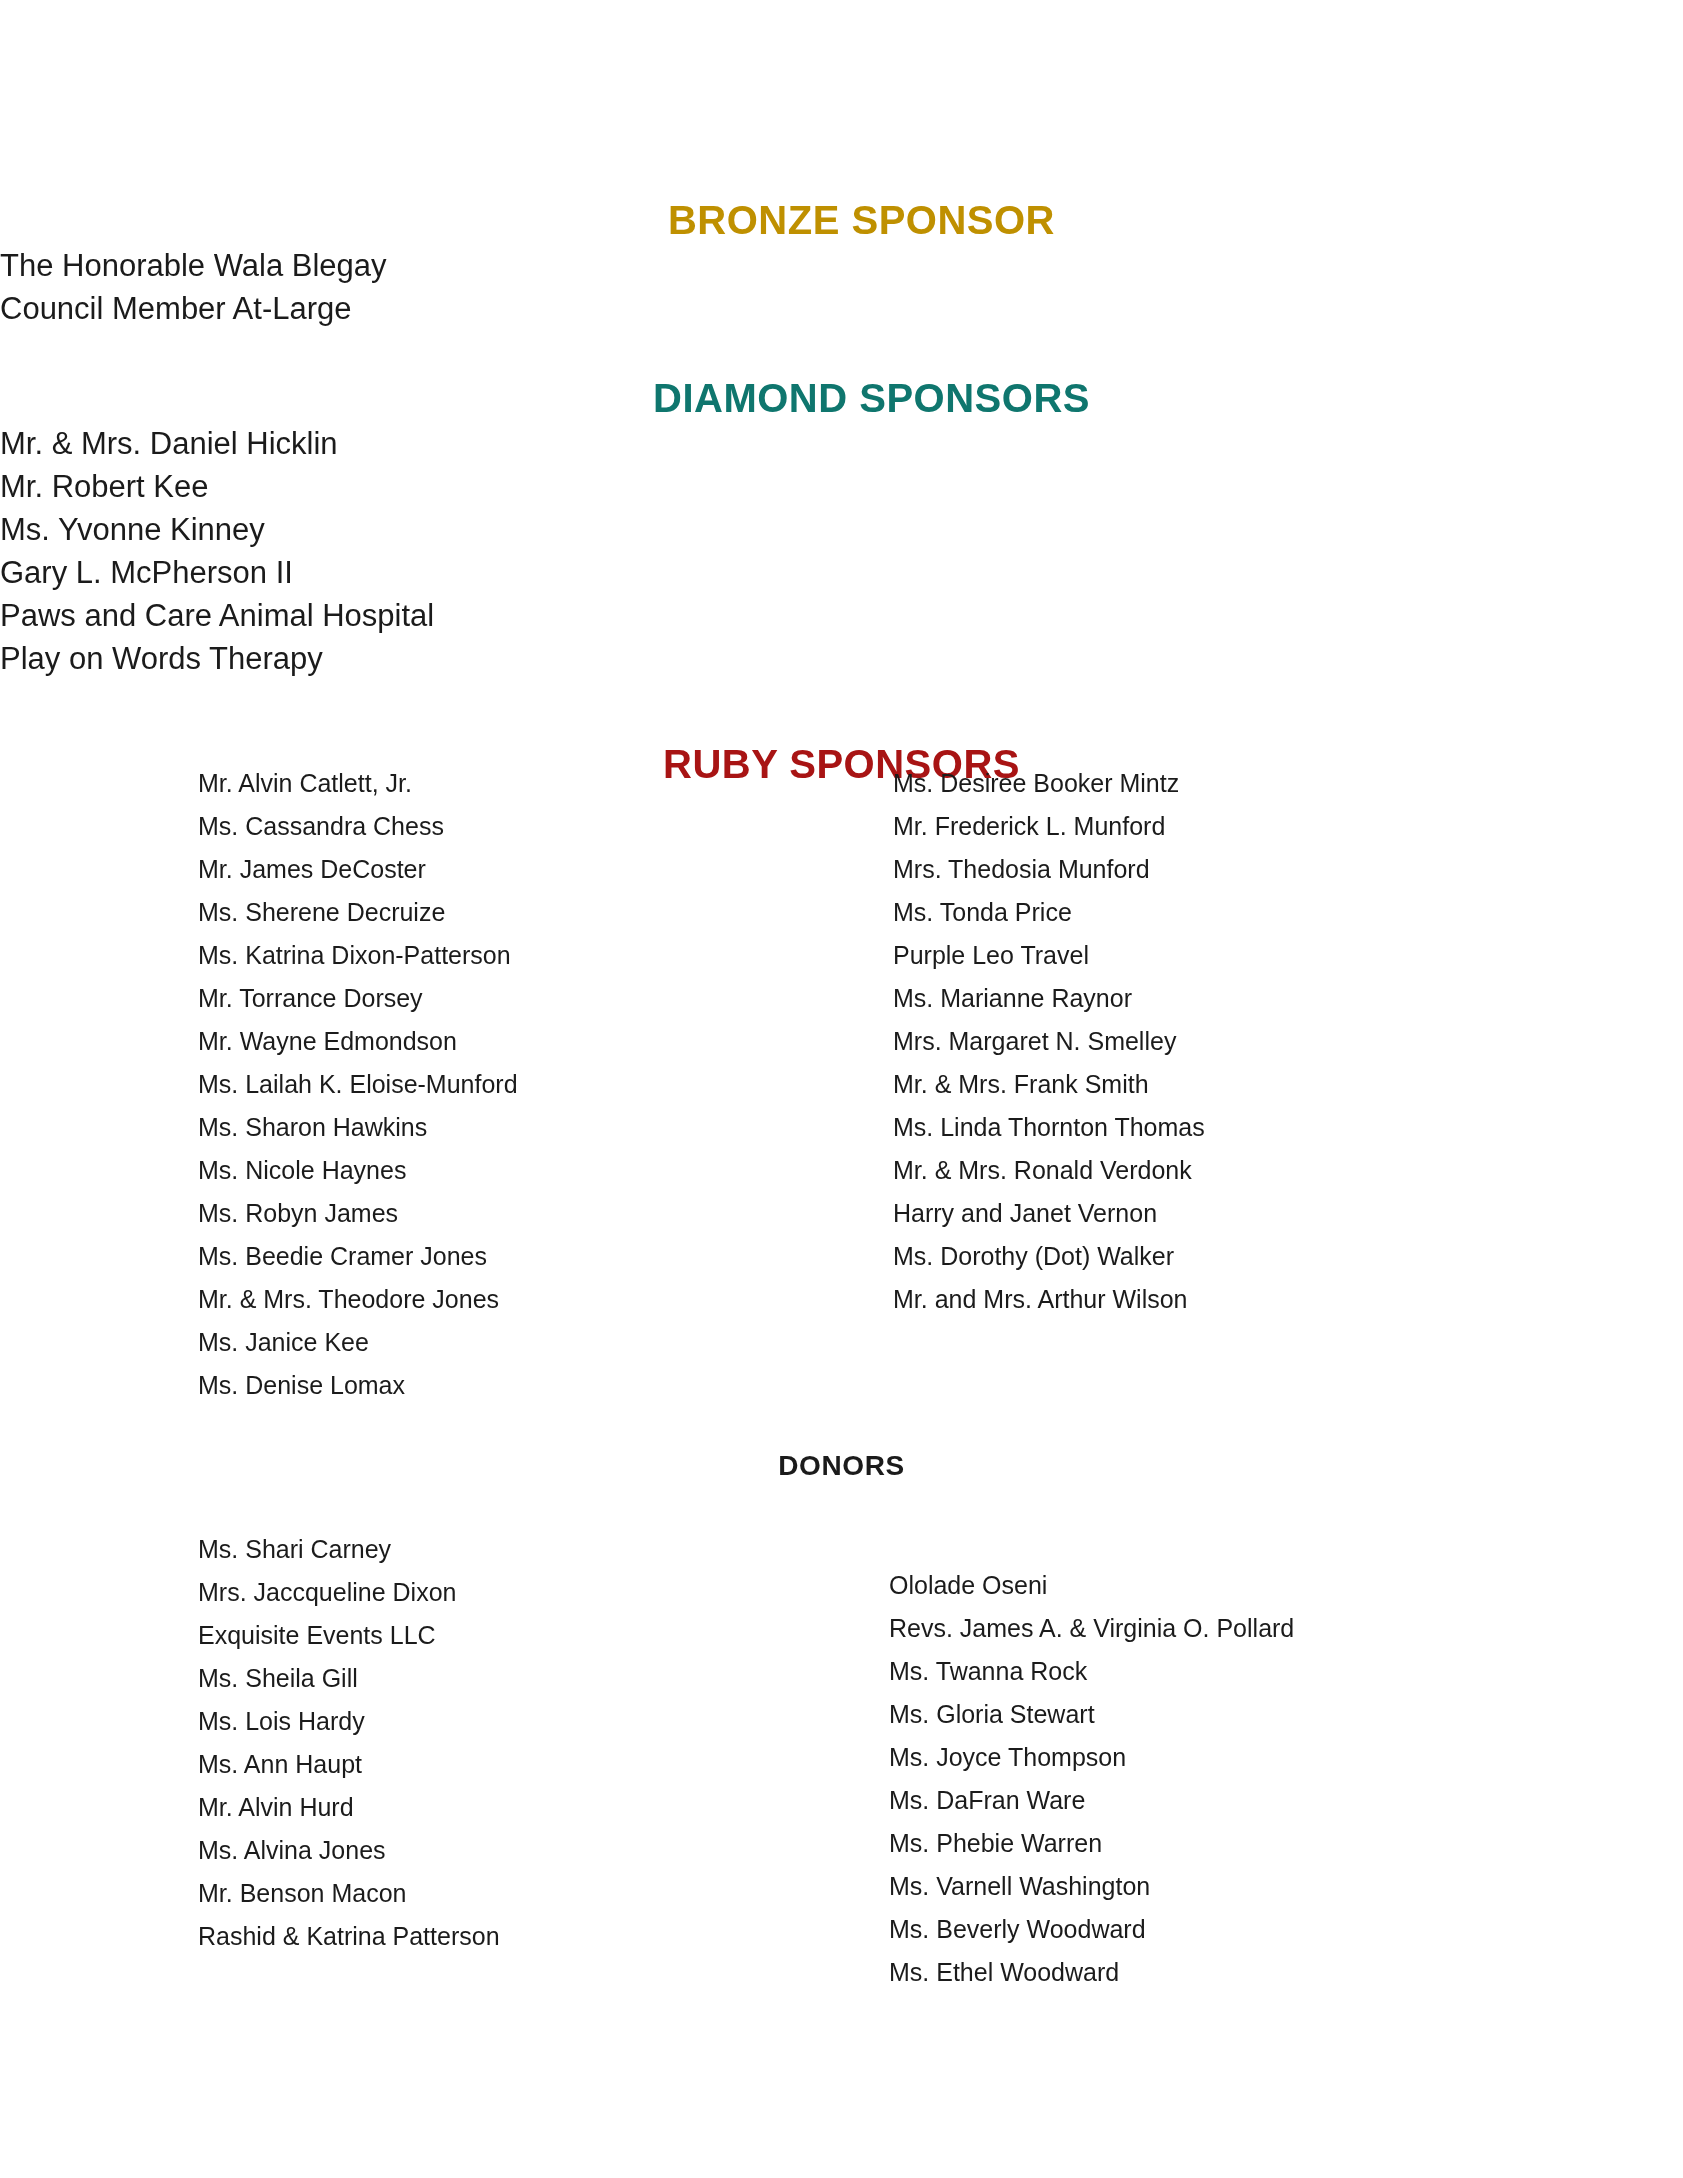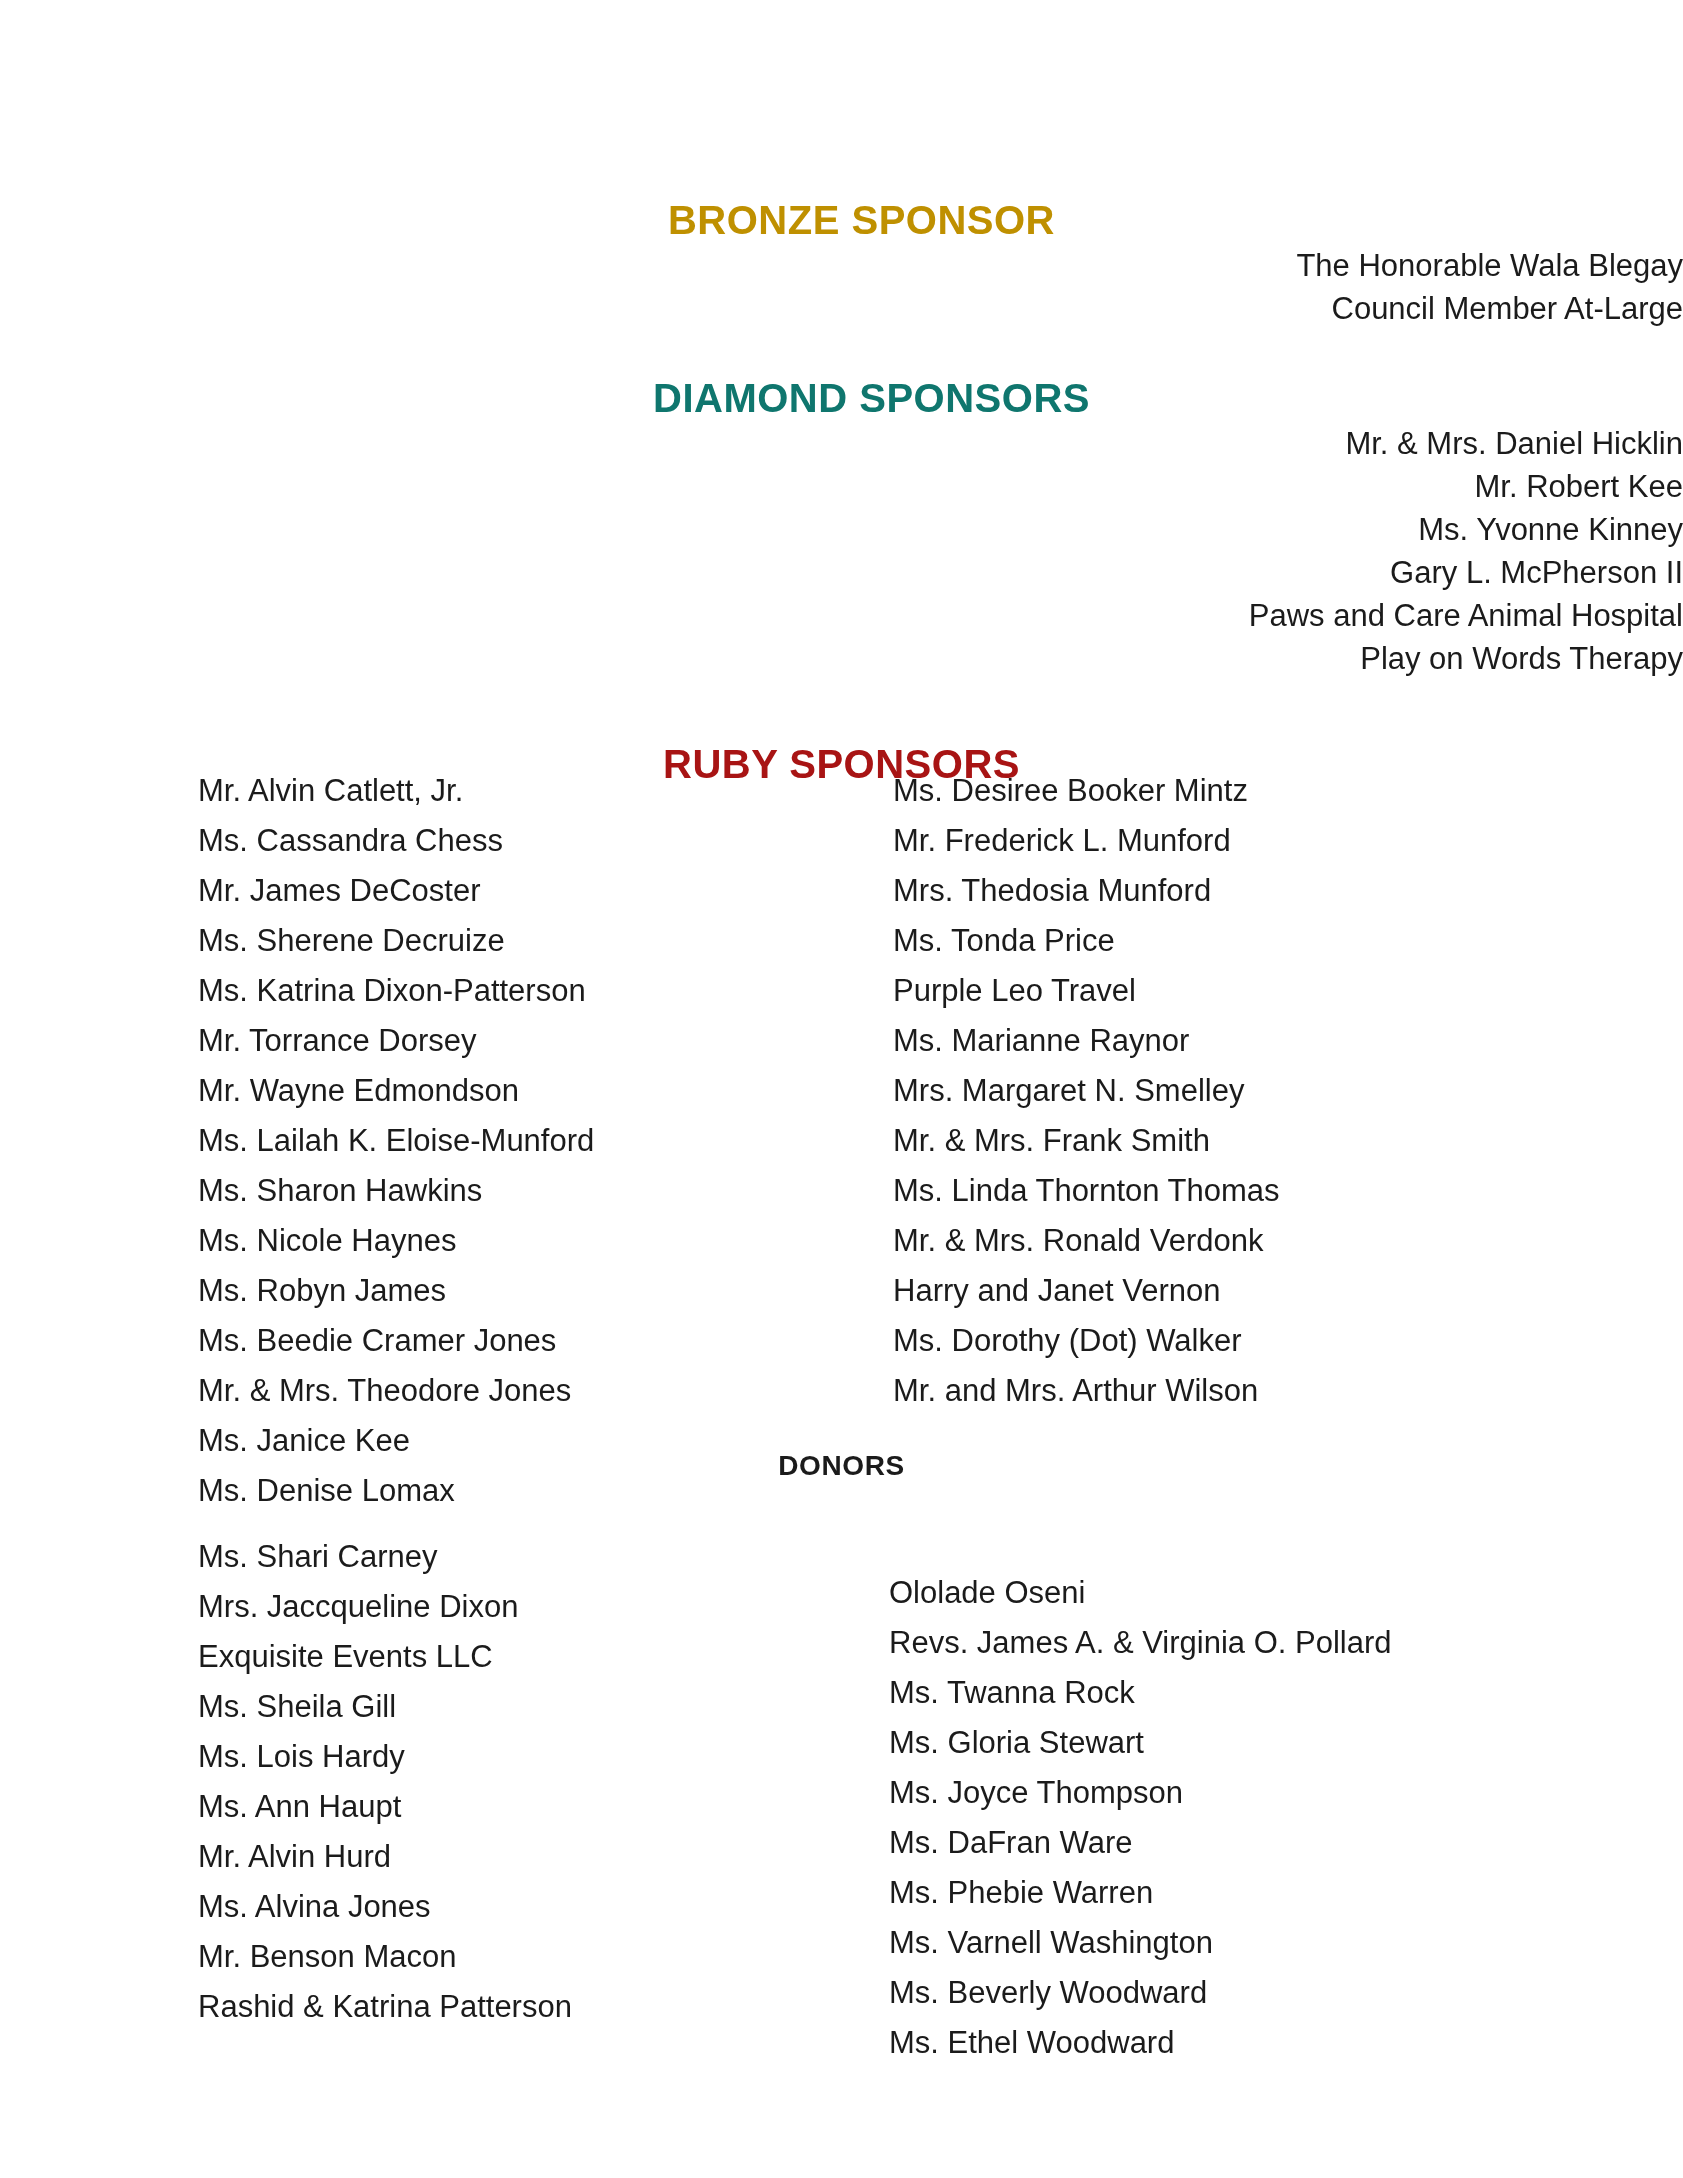--- a/index.html
+++ b/index.html
@@ -25,36 +25,35 @@
   }
   .donors-title{
     font-size:28px;
     line-height:28px;
     letter-spacing:0.6px;
   }
   .center-lines{
     position:absolute;
     left:0;
     width:1683px;
-    text-align:right;
+    text-align:left;
   }
   .center-lines .row{
     font-size:31px;
     line-height:43px;
     white-space:nowrap;
   }
   .col{
     position:absolute;
     text-align:left;
   }
   .col .row{
-    font-size:31px;
+    font-size:25px;
     line-height:43px;
     white-space:nowrap;
-    margin-top:7px;
   }
   #bronze-title{top:200px;}
   #bronze-lines{top:244px;}
   #diamond-title{top:378px;}
   #diamond-lines{top:422px;}
   #ruby-title{top:722px;margin-top:22px;}
   #ruby-left{top:762px;left:198px;width:653px;}
   #ruby-right{top:762px;left:893px;width:693px;}
   #donors-title{top:1452px;}
   #donors-left{top:1528px;left:198px;width:653px;}

